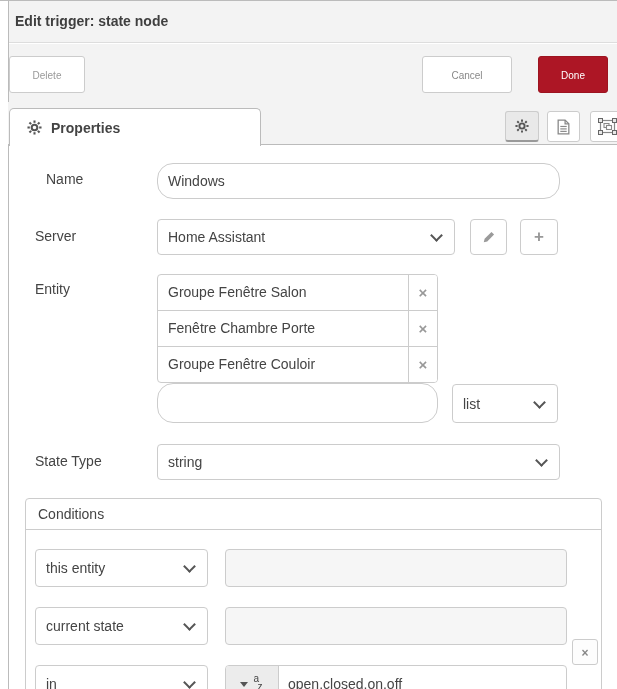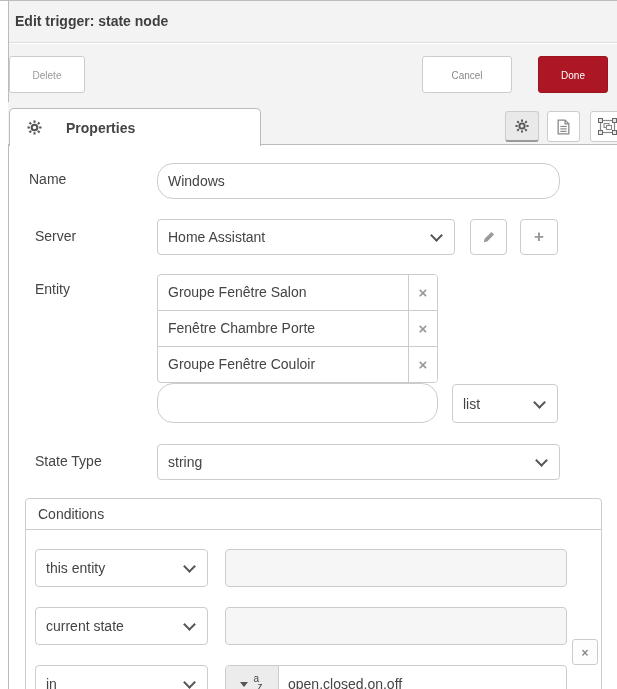--- a/index.html
+++ b/index.html
@@ -19,40 +19,40 @@
        font-size:10px;line-height:35px;cursor:pointer;}
   .btn-delete{left:9px;top:55px;width:76px;height:37px;background:#fff;border:1px solid #ccc;color:#999;}
   .btn-cancel{left:422px;top:55px;width:90px;height:37px;background:#fff;border:1px solid #ccc;color:#888;}
   .btn-done{left:538px;top:55px;width:70px;height:37px;background:#AD1625;border:1px solid #9c1420;color:#fff;}
 
   
   .tabbar{position:absolute;left:8px;top:101px;width:609px;height:43px;background:#f3f3f3;
        border-bottom:1px solid #bbb;box-sizing:border-box;}
   .tab-active{position:absolute;left:9px;top:107px;width:252px;height:38px;background:#fff;
        border:1px solid #bbb;border-bottom:none;border-radius:5px 5px 0 0;z-index:2;
-       display:flex;align-items:center;gap:24px;padding-left:17px;box-sizing:border-box;
+       display:flex;align-items:center;gap:9px;padding-left:17px;box-sizing:border-box;
        font-weight:bold;color:#444;}
   .icon-btn{position:absolute;box-sizing:border-box;border-radius:3px;display:flex;
        align-items:center;justify-content:center;cursor:pointer;}
   .icon-btn-gear{left:505px;top:110px;width:34px;height:31px;background:#e9e9e9;
        border:1px solid #ccc;border-bottom:2px solid #999;}
   .icon-btn-doc{left:547px;top:110px;width:33px;height:31px;background:#fff;border:1px solid #ccc;}
   .icon-btn-app{left:590px;top:110px;width:34px;height:31px;background:#fff;border:1px solid #ccc;}
 
   
   .lbl{position:absolute;color:#444;}
   .inp{position:absolute;box-sizing:border-box;background:#fff;border:1px solid #ccc;
        border-radius:16px;padding:0 10px;font:14px "Liberation Sans",sans-serif;color:#444;outline:none;}
   .sel{position:absolute;box-sizing:border-box;background:#fff;border:1px solid #ccc;border-radius:4px;
        display:flex;align-items:center;padding-left:10px;color:#444;cursor:pointer;}
   .chev{position:absolute;right:13px;top:50%;width:7px;height:7px;margin-top:-6px;
        border-right:2px solid #555;border-bottom:2px solid #555;transform:rotate(45deg);}
 
   
-  .name-label{left:29px;top:170px;}
+  .name-label{left:46px;top:170px;}
   .name-input{left:157px;top:162px;width:403px;height:36px;}
   .server-label{left:35px;top:227px;}
   .server-select{left:157px;top:218px;width:298px;height:36px;}
   .mini-btn{position:absolute;box-sizing:border-box;background:#fff;border:1px solid #ccc;
        border-radius:4px;display:flex;align-items:center;justify-content:center;cursor:pointer;
        color:#999;font-weight:bold;font-size:17px;}
   .pencil-btn{left:470px;top:218px;width:37px;height:36px;}
   .plus-btn{left:520px;top:218px;width:38px;height:36px;}
 
   .entity-label{left:35px;top:280px;}

